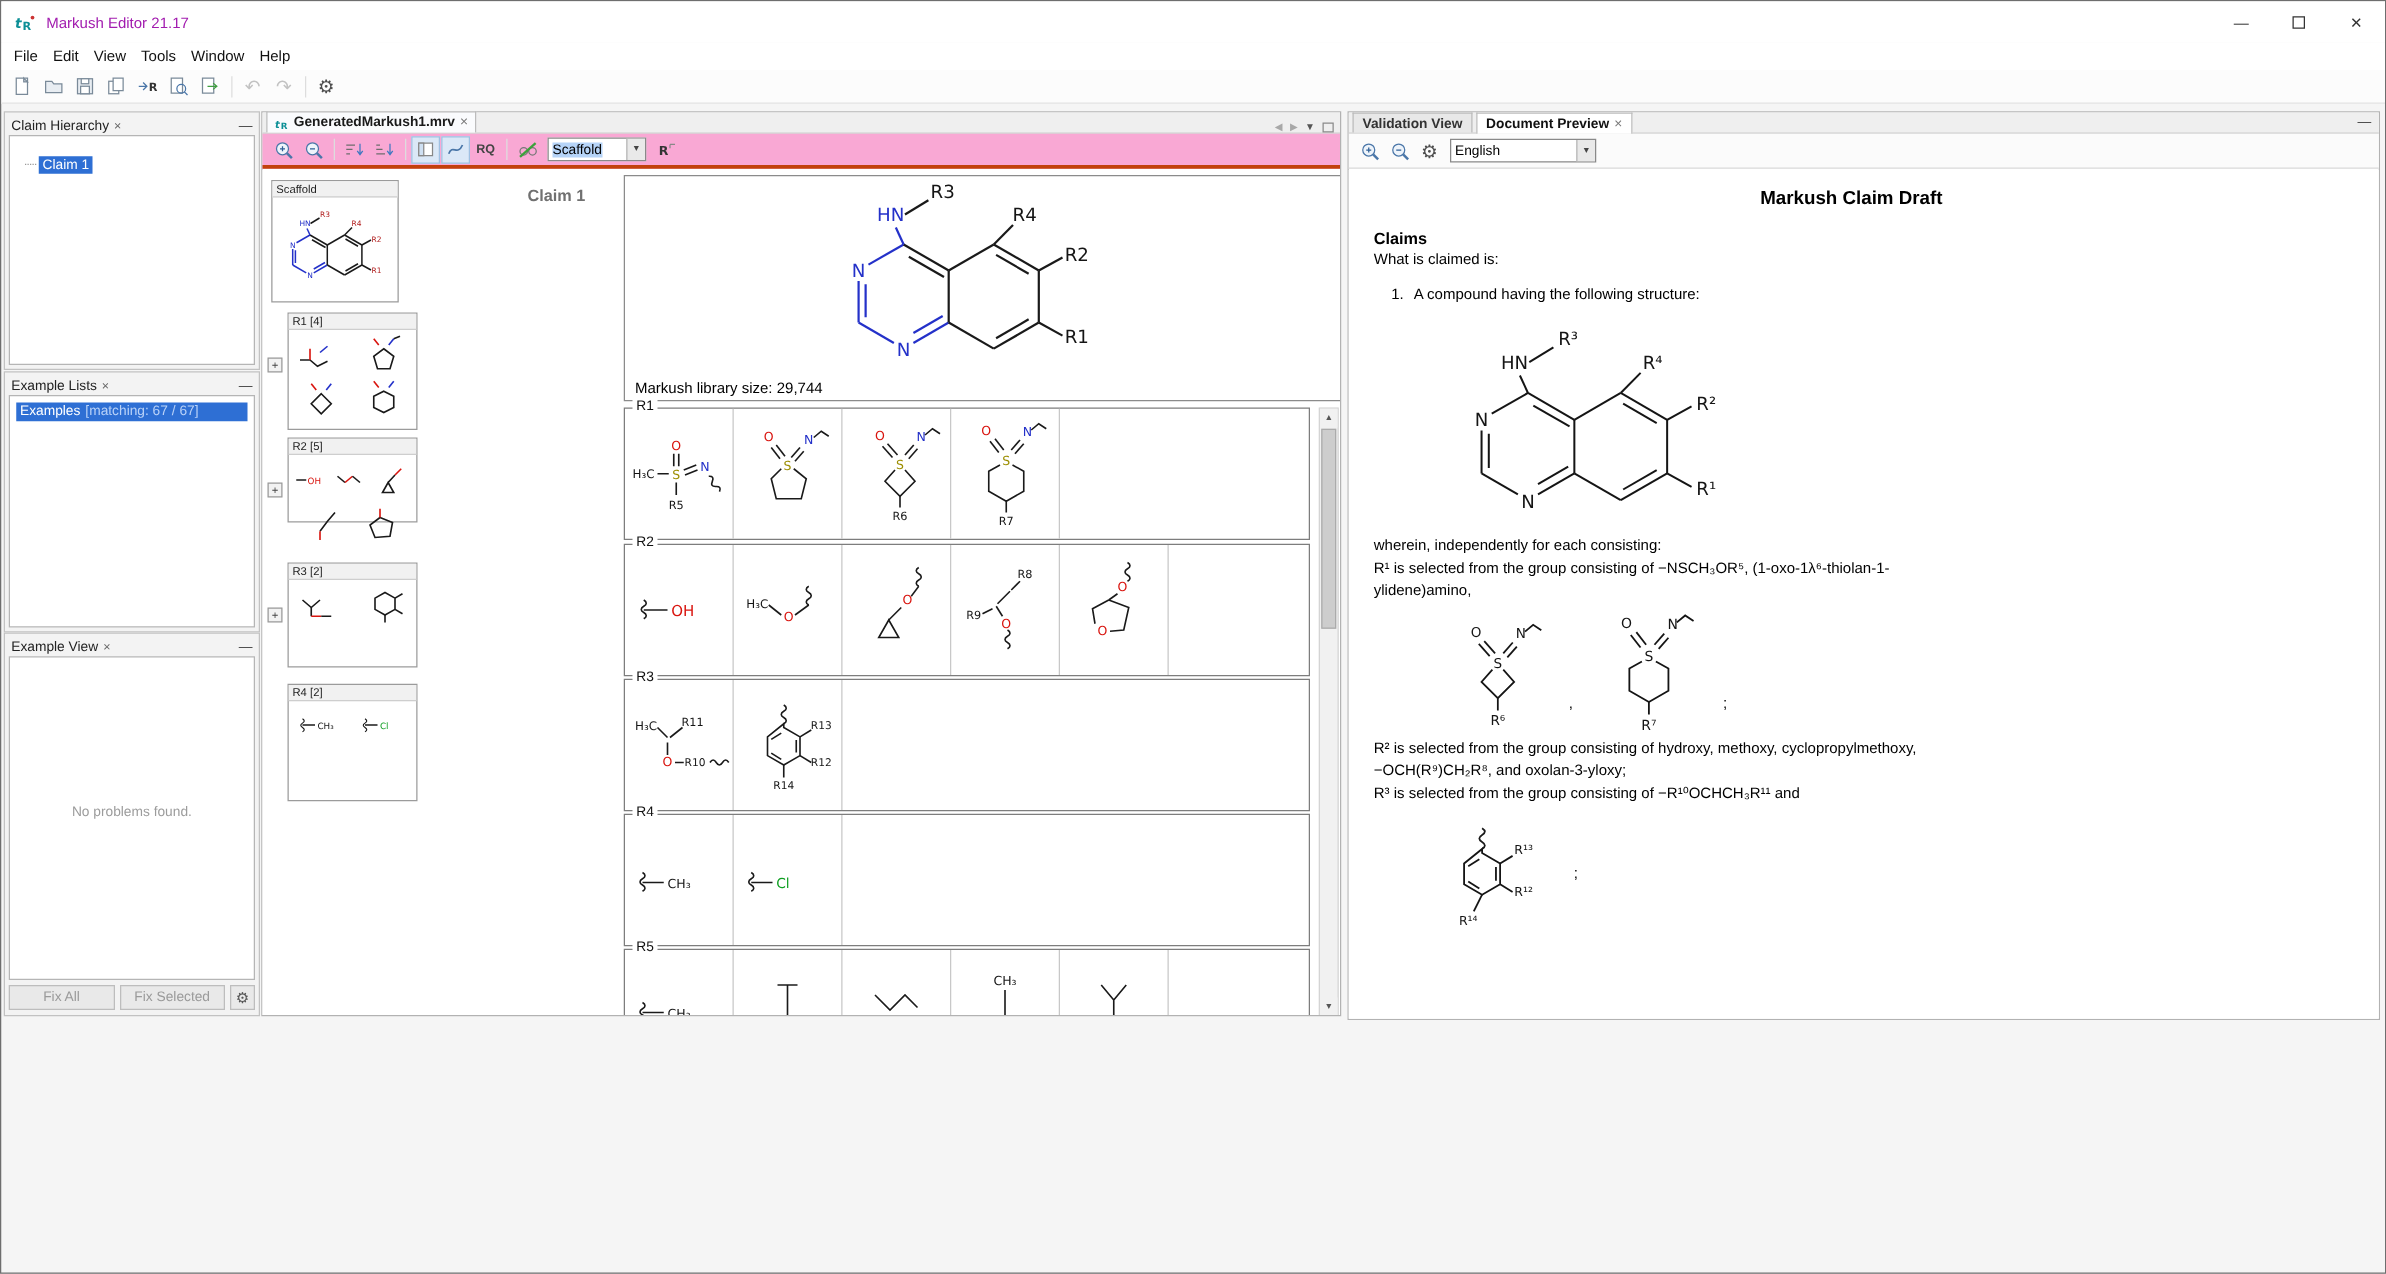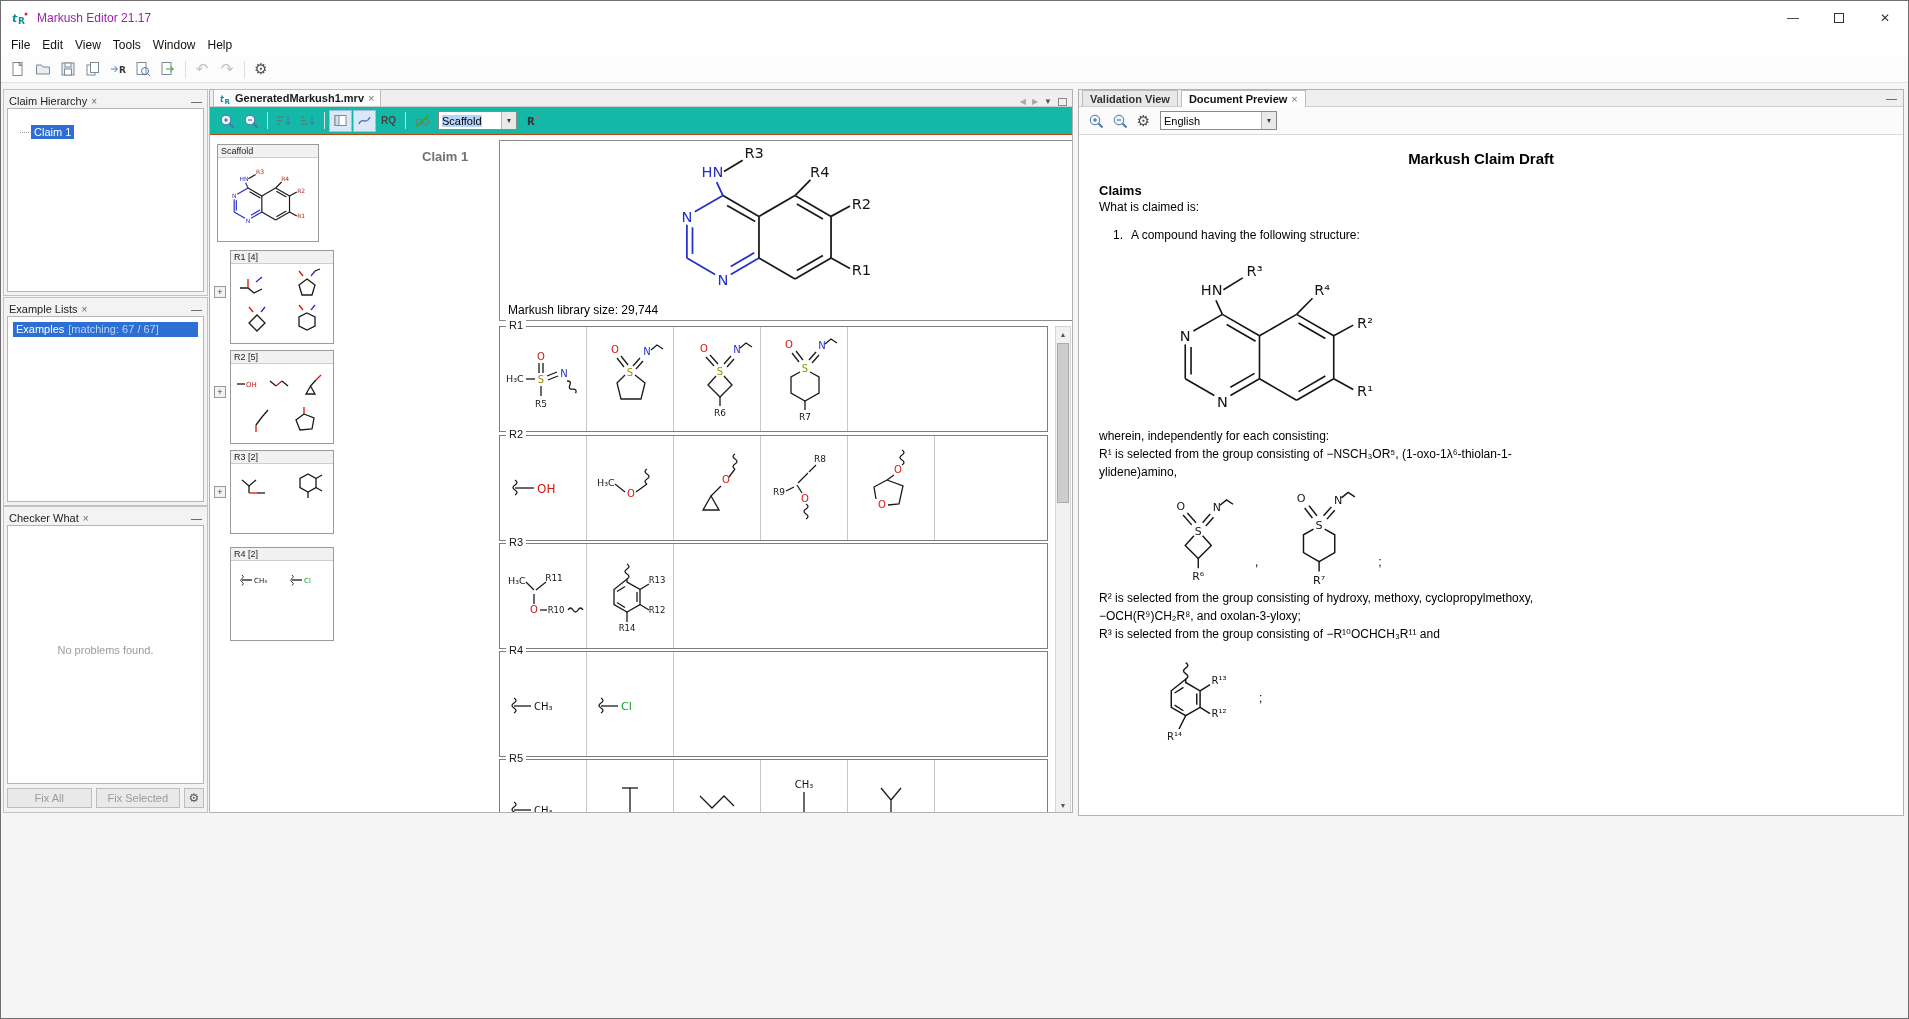--- a/index.html
+++ b/index.html
@@ -34,21 +34,21 @@
 .chkbtn{flex:1;height:20px;background:#e9e9e9;border:1px solid #bdbdbd;color:#9a9a9a;font-size:11px;display:flex;align-items:center;justify-content:center}
 .chkgear{width:20px;flex:none;color:#555;font-size:12px}
 
 .cpanel{position:absolute;left:208px;top:88px;width:864px;height:724px;background:#fff;border:1px solid #b2b2b2}
 .ctabbar{height:17px;background:#efefef;border-bottom:1px solid #cdcdcd;display:flex;align-items:flex-end}
 .ctab{height:17px;margin-left:3px;background:#fafbfd;border:1px solid #bcbcbc;border-bottom:none;display:flex;align-items:center;gap:4px;font-size:11px;font-weight:bold;padding:0 6px;color:#1a1a1a}
 .tabx{font-weight:normal;color:#777;font-size:11px}
 .ctabicons{margin-left:auto;display:flex;align-items:center;gap:6px;padding-right:5px;color:#a8a8a8;font-size:8px}
 .ctabicons .dk{color:#555}
 .floatico{width:9px;height:8px;border:1px solid #8a8a8a;display:inline-block}
-.ctoolbar{height:28px;background:#14b8a6;border-bottom:1px solid #c2410c;display:flex;align-items:center;padding-left:5px}
+.ctoolbar{height:28px;background:#f9a8d4;border-bottom:3px solid #c2410c;display:flex;align-items:center;padding-left:5px}
 .cbtn{width:23px;height:22px;display:flex;align-items:center;justify-content:center;margin-right:1px}
 .cbtn.on{background:#dbe8f7;border:1px solid #9fc0e2}
 .combo{height:19px;border:1px solid #898989;background:#fff;font-size:11px;display:flex;align-items:center;margin:0 4px}
 .combo .ctext{padding:1px 3px;min-width:62px}
 .combo .sel{background:#b6d4f8}
 .combo .carrow{width:15px;align-self:stretch;background:#e9e9e9;border-left:1px solid #b5b5b5;display:flex;align-items:center;justify-content:center;font-size:7px;color:#444}
 .ccontent{position:absolute;left:0;right:0;top:46px;bottom:0;background:#fff;overflow:hidden}
 .thumbbox{position:absolute;background:#fff;border:1px solid #9b9b9b}
 .thead{height:13px;background:#f1f1f1;border-bottom:1px solid #cecece;font-size:9px;display:flex;align-items:center;padding:0 3px;color:#222}
 .tgrid{display:flex;flex-wrap:wrap;align-items:center;justify-content:space-evenly;padding-top:2px}
@@ -214,21 +214,21 @@
     </div>
     <div class="pbody">
       <div class="exrow">
         <span>Examples</span><span class="exmatch">[matching: 67 / 67]</span>
       </div>
     </div>
   </div>
 
   <div class="spanel" style="top:505px;height:307px">
     <div class="phead">
-      <span>Checker What</span>
+      <span>Example View</span>
       <span class="phx">×</span>
       <span class="phmin">—</span>
     </div>
     <div class="pbody" style="bottom:28px">
       <div class="noprob">No problems found.</div>
     </div>
     <div class="chkbtns">
       <div class="chkbtn">Fix All</div>
       <div class="chkbtn">Fix Selected</div>
       <div class="chkbtn chkgear">
@@ -384,21 +384,21 @@
               <line class="mn" x1="27" y1="9" x2="31" y2="4"></line>
             </svg>
           <svg width="46" height="37">
               <path class="bd2" d="M23,10 L31,14 L31,23 L23,27 L15,23 L15,14 Z"></path>
               <line class="mo" x1="19" y1="7" x2="15" y2="2"></line>
               <line class="mn" x1="27" y1="7" x2="31" y2="2"></line>
             </svg>
         </div>
       </div>
 
-      <div class="thumbbox" style="left:20px;top:214px;width:104px;height:94px">
+      <div class="thumbbox" style="left:20px;top:214px;width:104px;height:68px">
         <div class="thead">R2 [5]</div>
         <div class="tgrid">
           <svg width="32" height="36">
               <line class="bd2" x1="4" y1="18" x2="12" y2="18"></line>
               <text x="13" y="21" font-size="7" class="aO">OH</text>
             </svg>
           <svg width="32" height="36">
               <path class="bd2" d="M4,15 l6,5"></path>
               <line class="mo" x1="10" y1="20" x2="16" y2="15"></line>
               <path class="bd2" d="M16,15 l6,5"></path>

